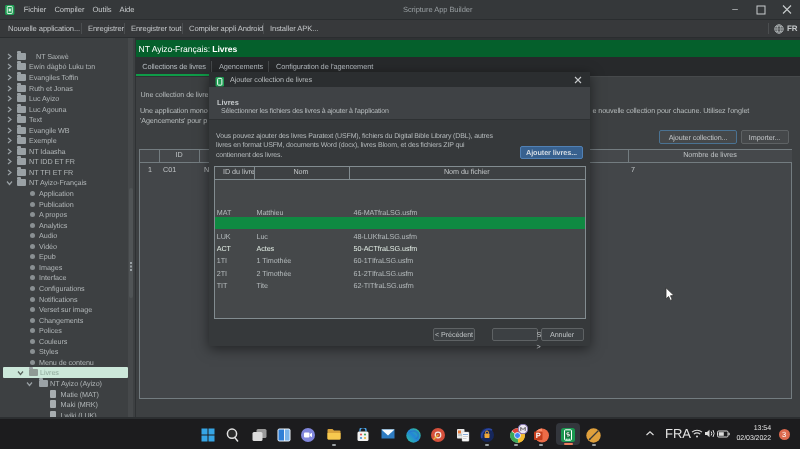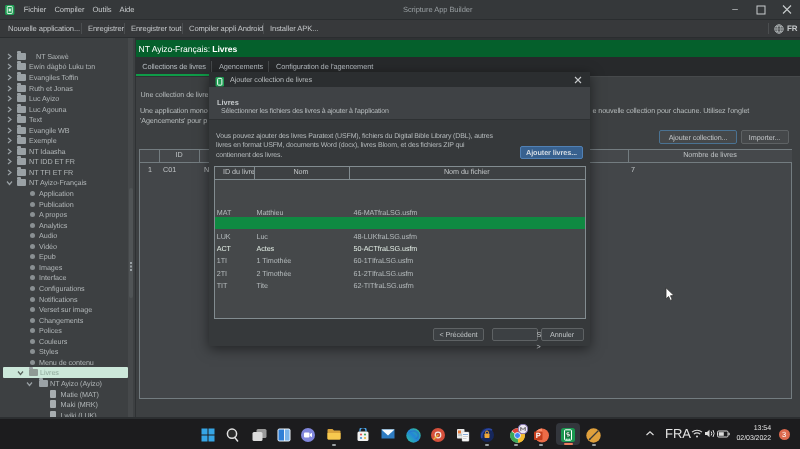--- a/index.html
+++ b/index.html
@@ -445,21 +445,21 @@
           <span style="left:1.8px;">2TI</span>
           <span style="left:41.5px;">2 Timothée</span>
           <span style="left:138.5px;">61-2TIfraLSG.usfm</span>
         </div>
     <div class="drow" style="top:86.7px;">
           <span style="left:1.8px;">TIT</span>
           <span style="left:41.5px;">Tite</span>
           <span style="left:138.5px;">62-TITfraLSG.usfm</span>
         </div>
   </div>
-  <div class="dbtn" style="left:224px; top:256px; width:51px;">&lt; Précédent</div>
+  <div class="dbtn" style="left:224px; top:256px; width:42px;">&lt; Précédent</div>
   <div class="dbtn" style="left:282.5px; top:256px; width:46px;padding-left:44px;">Suivant &gt;</div>
   <div class="dbtn" style="left:331.5px; top:256px; width:43px;">Annuler</div>
 </div>
 
 <div class="abs" style="left:0; top:417.2px; width:800px; height:1.8px; background:#2c2f31;"></div>
 
 <svg class="abs" style="left:665px; top:287px; z-index:50;" width="11" height="15" viewBox="0 0 11 15">
       <path d="M1 0.8 L1 11.8 L3.6 9.5 L5.3 13.4 L7.2 12.5 L5.5 8.7 L9 8.5 Z" fill="#fff" stroke="#333" stroke-width="0.8"></path>
     </svg>
 

